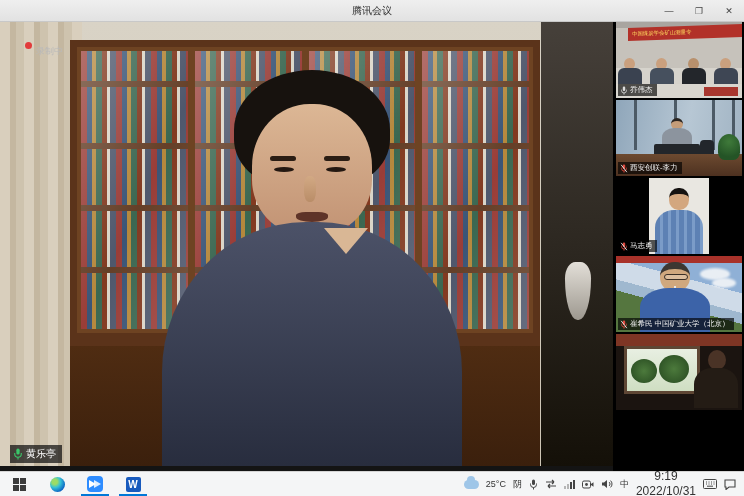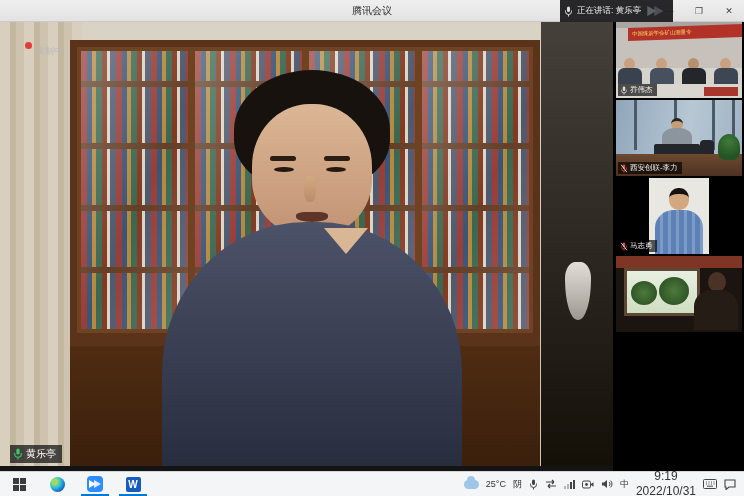--- a/index.html
+++ b/index.html
@@ -158,34 +158,20 @@
 
   <div class="titlebar">
     <span class="title">腾讯会议</span>
     <div class="win-controls">
       <div class="win-btn">—</div>
       <div class="win-btn">❐</div>
       <div class="win-btn">✕</div>
     </div>
   </div>
 
-  <div class="speaking-badge">
-    <span class="mic">
-      <svg class="mic-svg" width="9" height="11" viewBox="0 0 9 11">
-          <rect x="3" y="0.5" width="3" height="5.5" rx="1.5" fill="#ddd"></rect>
-          <path d="M1.5 4.5v1a3 3 0 0 0 6 0v-1" stroke="#ddd" stroke-width="1" fill="none"></path>
-          <line x1="4.5" y1="8.5" x2="4.5" y2="10.5" stroke="#ddd" stroke-width="1"></line>
-        </svg>
-    </span>
-    <span class="txt">正在讲话: 黄乐亭</span>
-    <span class="logo-mark">
-        <i></i>
-        <i></i>
-      </span>
-  </div>
 
   <div class="main-video">
     <div class="scene-main">
       <div class="curtain"></div>
       <div class="bookcase">
         <div class="book-col"></div>
           <div class="book-col"></div>
           <div class="book-col"></div>
           <div class="book-col"></div>
       </div>
@@ -295,20 +281,40 @@
               <rect x="3" y="0.5" width="3" height="5.5" rx="1.5" fill="#e04a3f"></rect>
               <path d="M1.5 4.5v1a3 3 0 0 0 6 0v-1" stroke="#e04a3f" stroke-width="1" fill="none"></path>
               <line x1="4.5" y1="8.5" x2="4.5" y2="10.5" stroke="#e04a3f" stroke-width="1"></line>
               <line x1="1" y1="1" x2="8" y2="10" stroke="#fff" stroke-width="1"></line>
             </svg>
         </span>
         <span class="txt">马志勇</span>
       </div>
     </div>
 
+    <div class="thumb t5">
+      <div class="redbar"></div>
+      <div class="cloud" style="left:84px;top:12px;width:30px;height:12px"></div>
+      <div class="cloud" style="left:96px;top:22px;width:24px;height:10px"></div>
+      <div class="man-h"></div>
+      <div class="glasses"></div>
+      <div class="wire"></div>
+      <div class="man-b"></div>
+      <div class="thumb-badge">
+        <span class="badge-mic-wrap">
+          <svg width="8" height="9" viewBox="0 0 9 11">
+              <rect x="3" y="0.5" width="3" height="5.5" rx="1.5" fill="#e04a3f"></rect>
+              <path d="M1.5 4.5v1a3 3 0 0 0 6 0v-1" stroke="#e04a3f" stroke-width="1" fill="none"></path>
+              <line x1="4.5" y1="8.5" x2="4.5" y2="10.5" stroke="#e04a3f" stroke-width="1"></line>
+              <line x1="1" y1="1" x2="8" y2="10" stroke="#fff" stroke-width="1"></line>
+            </svg>
+        </span>
+        <span class="txt">崔希民 中国矿业大学（北京）</span>
+      </div>
+    </div>
 
     <div class="thumb t6">
       <div class="frame"></div>
       <div class="window">
         <div class="tree" style="left:4px;top:10px;width:26px;height:24px"></div>
         <div class="tree" style="left:32px;top:6px;width:30px;height:28px"></div>
       </div>
       <div class="man">
           <i class="h"></i>
           <i class="b"></i>

